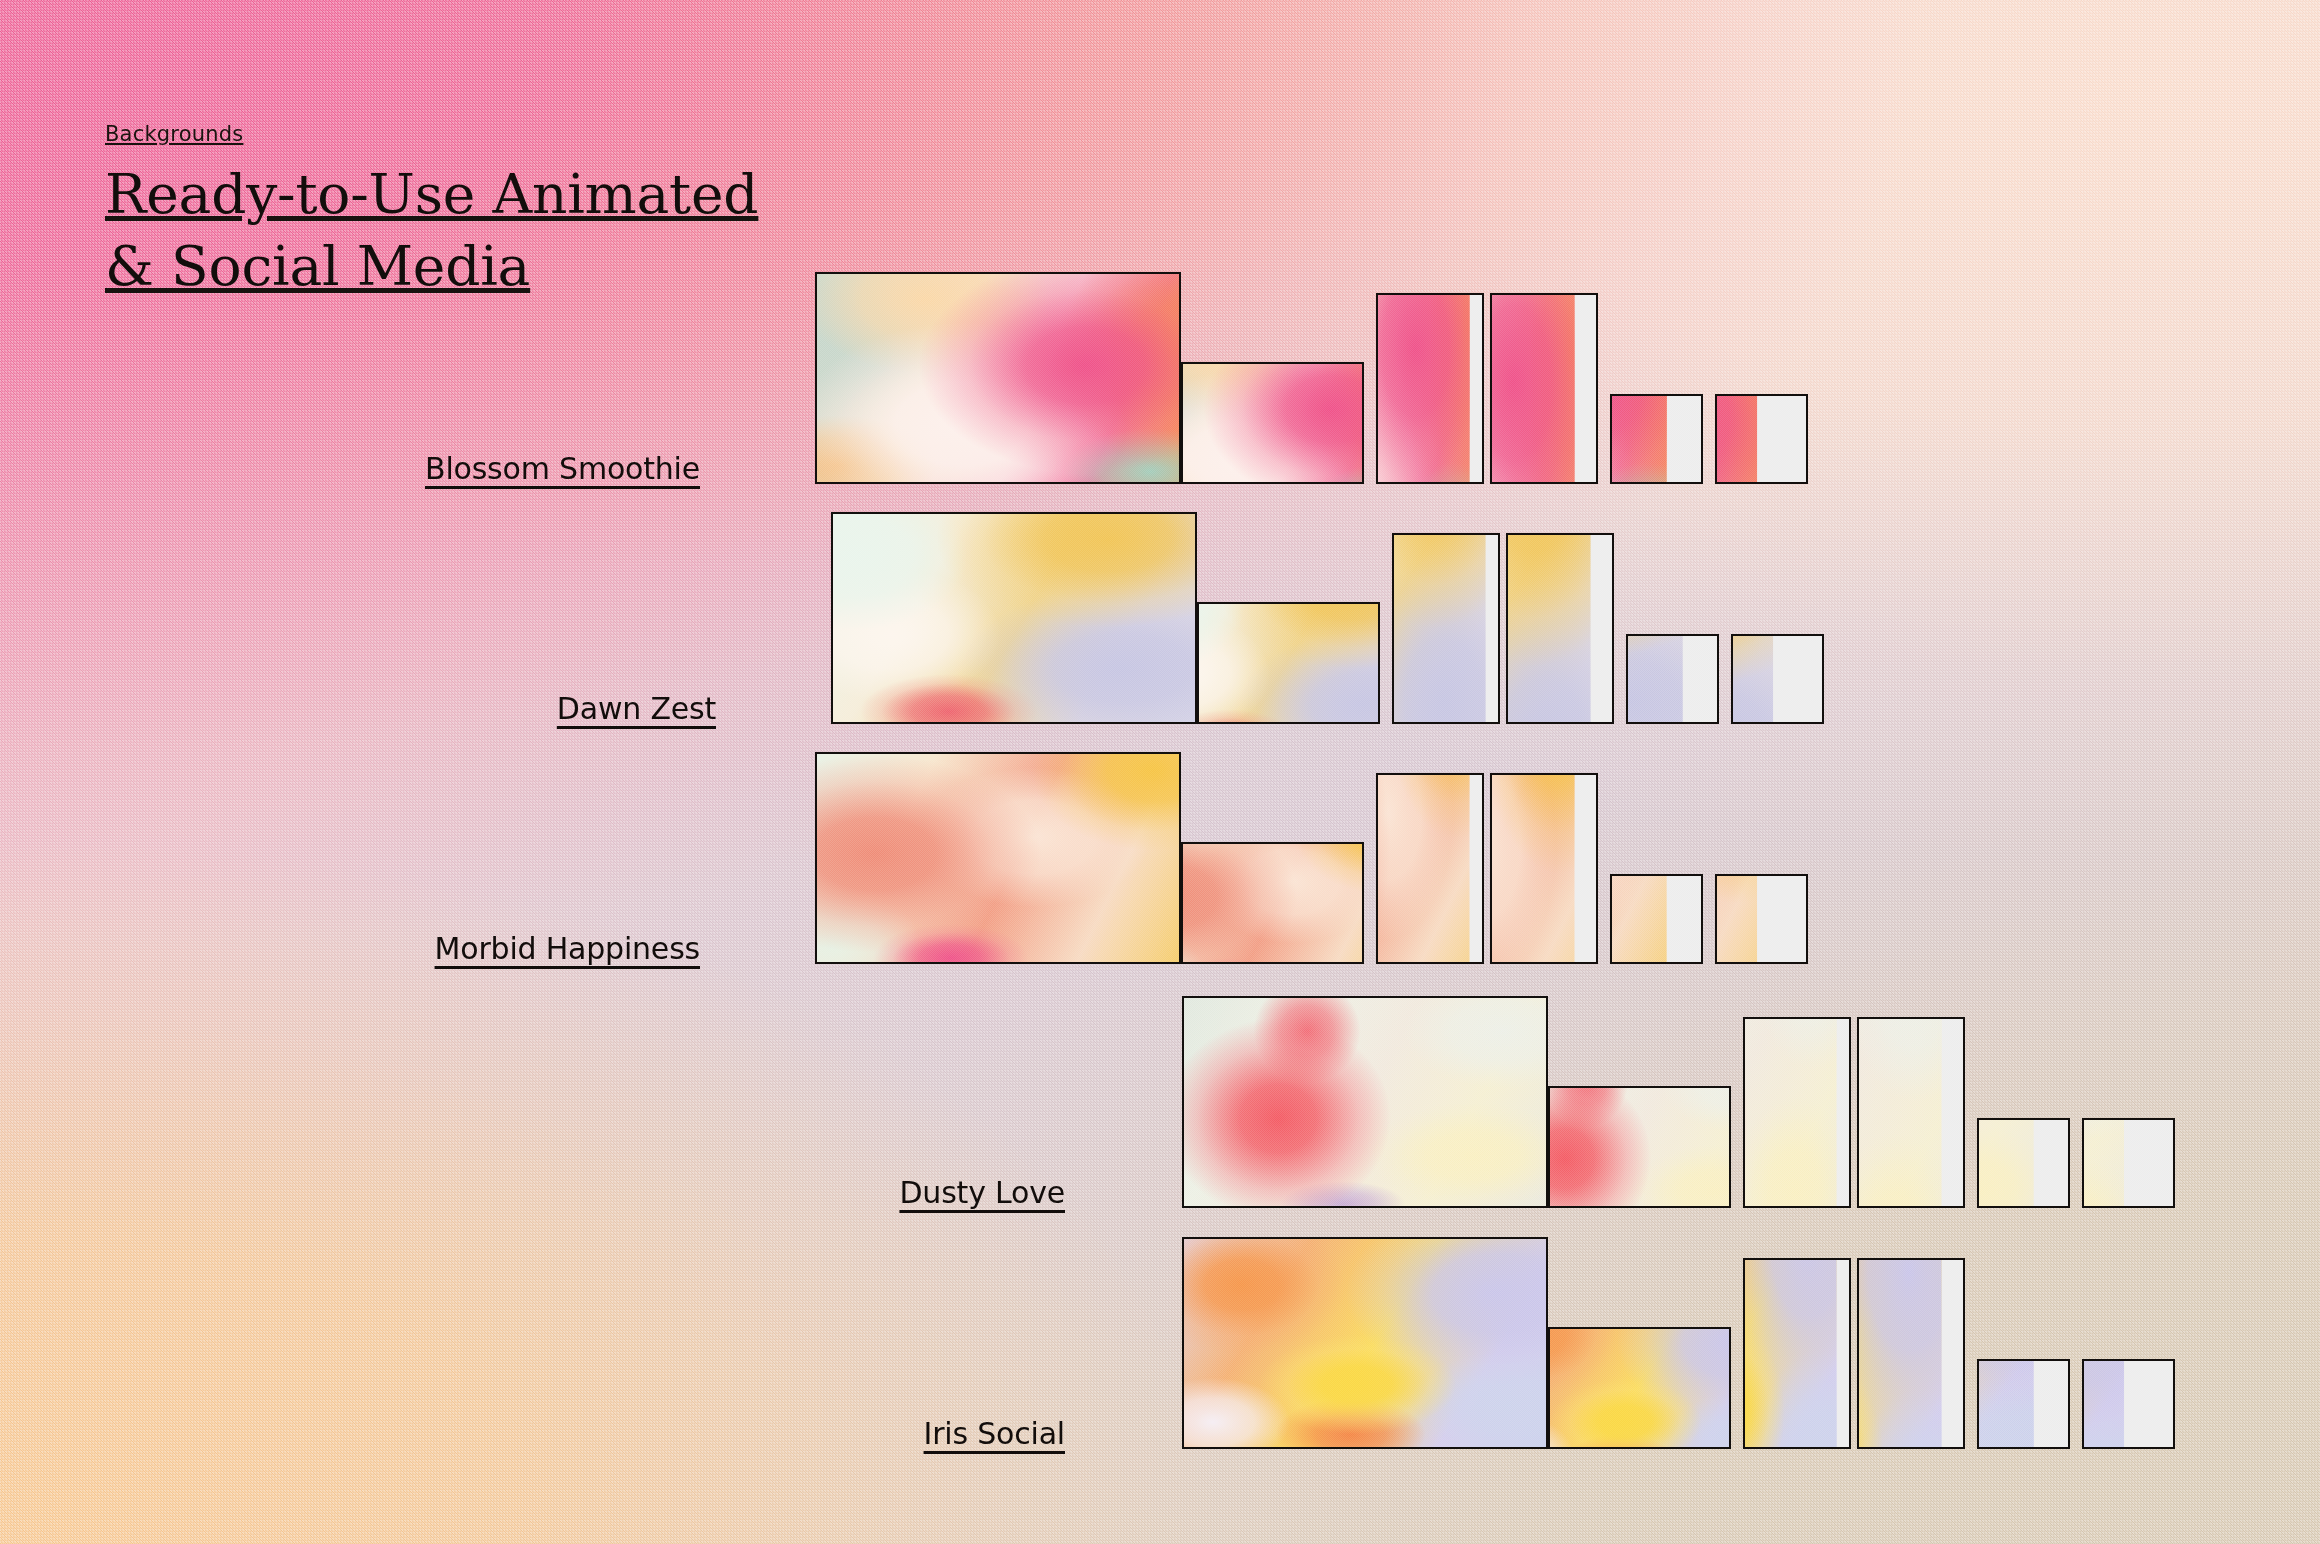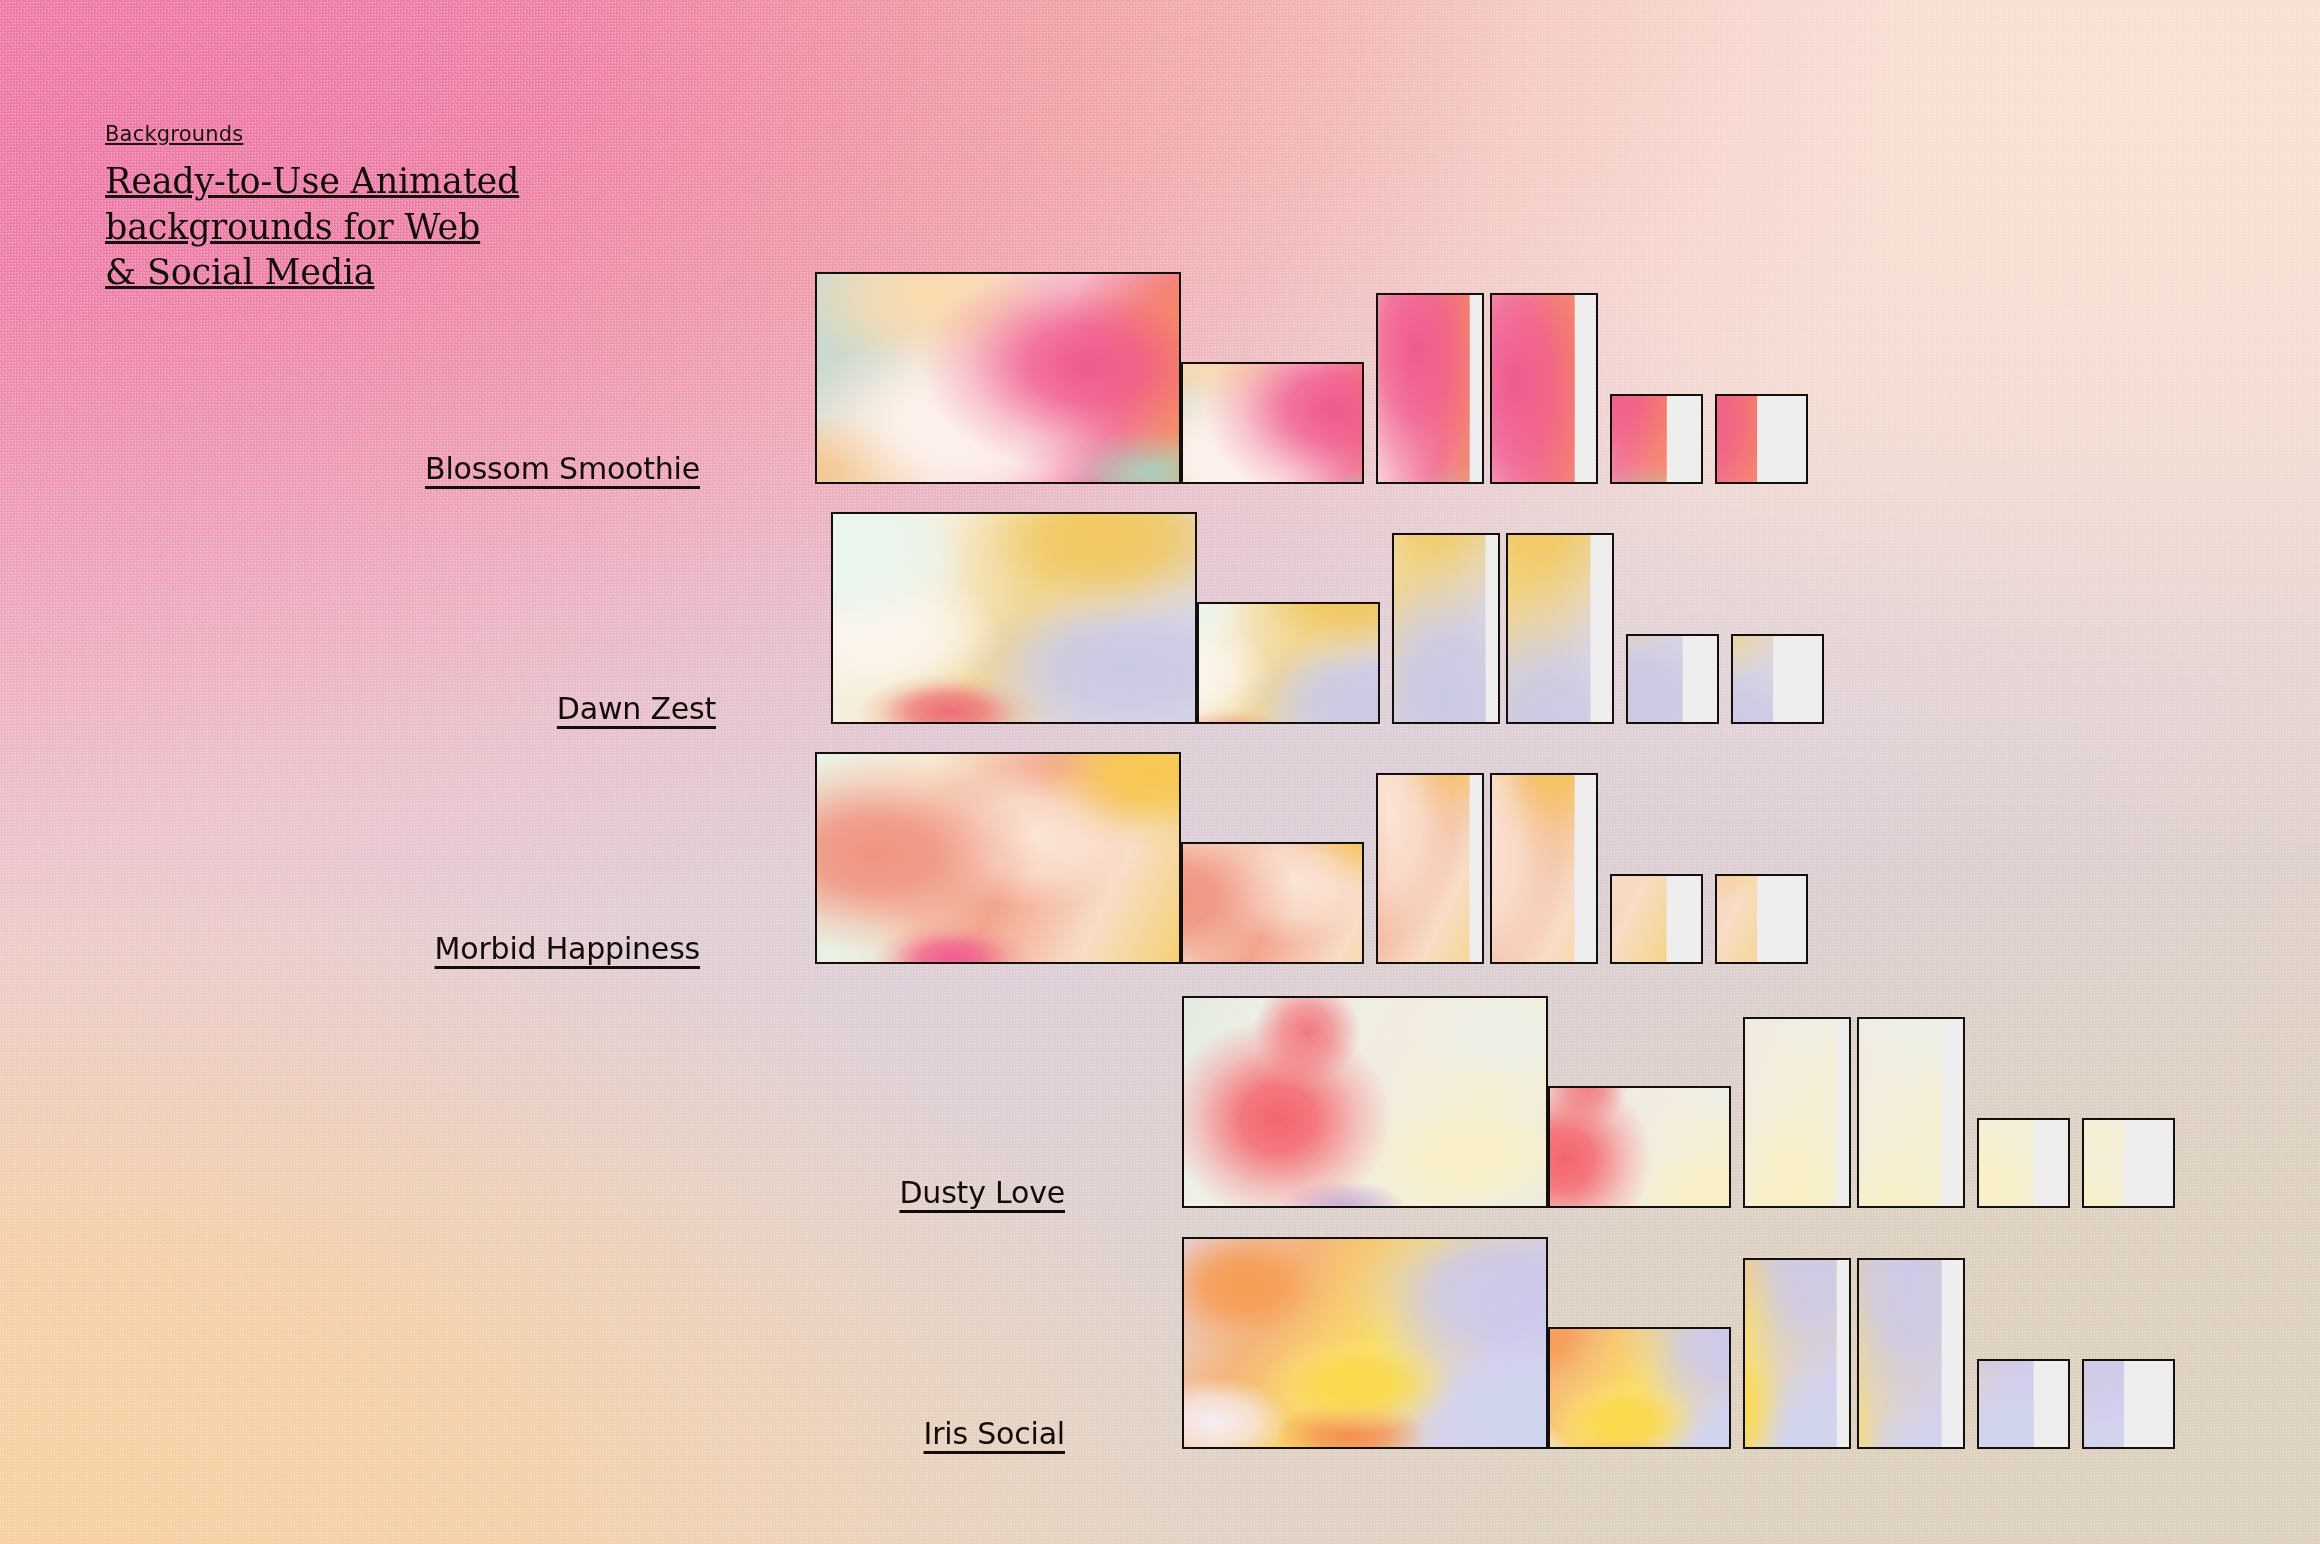--- a/index.html
+++ b/index.html
@@ -43,21 +43,21 @@
 
   
   #heading{position:absolute;left:105px;top:124px;z-index:5;color:#17120f;text-decoration:underline;}
   .eyebrow{
     font-family:"DejaVu Sans", sans-serif;
     font-size:21px;letter-spacing:.2px;line-height:1;
     color:#1b1410;margin-bottom:14px;
   }
   .headline{
     font-family:"DejaVu Serif", serif;
-    font-size:35px;line-height:1.30;letter-spacing:-.2px;
+    font-size:55px;line-height:1.30;letter-spacing:-.2px;
     color:#120e0c;font-weight:400;white-space:nowrap;
   }
 
   
   .row{position:absolute;z-index:4;}
   .row-label{
     position:absolute;right:0;bottom:0;
     font-family:"DejaVu Sans", sans-serif;
     font-size:30px;line-height:1;letter-spacing:-.2px;
     color:#120d0b;white-space:nowrap;
@@ -138,21 +138,20 @@
 <body>
 
 <div id="poster">
 
   <div id="bg-mesh"></div>
   <div id="bg-noise"></div>
 
   <div id="heading">
     <div class="eyebrow">Backgrounds</div>
     <div class="headline">Ready-to-Use Animated</div>
-    <div class="headline">backgrounds for Web</div>
     <div class="headline">&amp; Social Media</div>
   </div>
 
   <div id="rows">
       <div class="row" style="left: 0px; top: 272px; width: 2320px; height: 212px;">
         <div class="row-label" style="right: 1620px;">Blossom Smoothie</div>
         <div class="thumbs">
           <div class="thumb" style="left: 815px; top: 0px; width: 366px; height: 212px; bottom: auto;">
             <div class="grad g-optical" style="transform: scale(1) translate(0px, 0px); transform-origin: 62% 55%;"></div>
             <div class="gnoise"></div>

